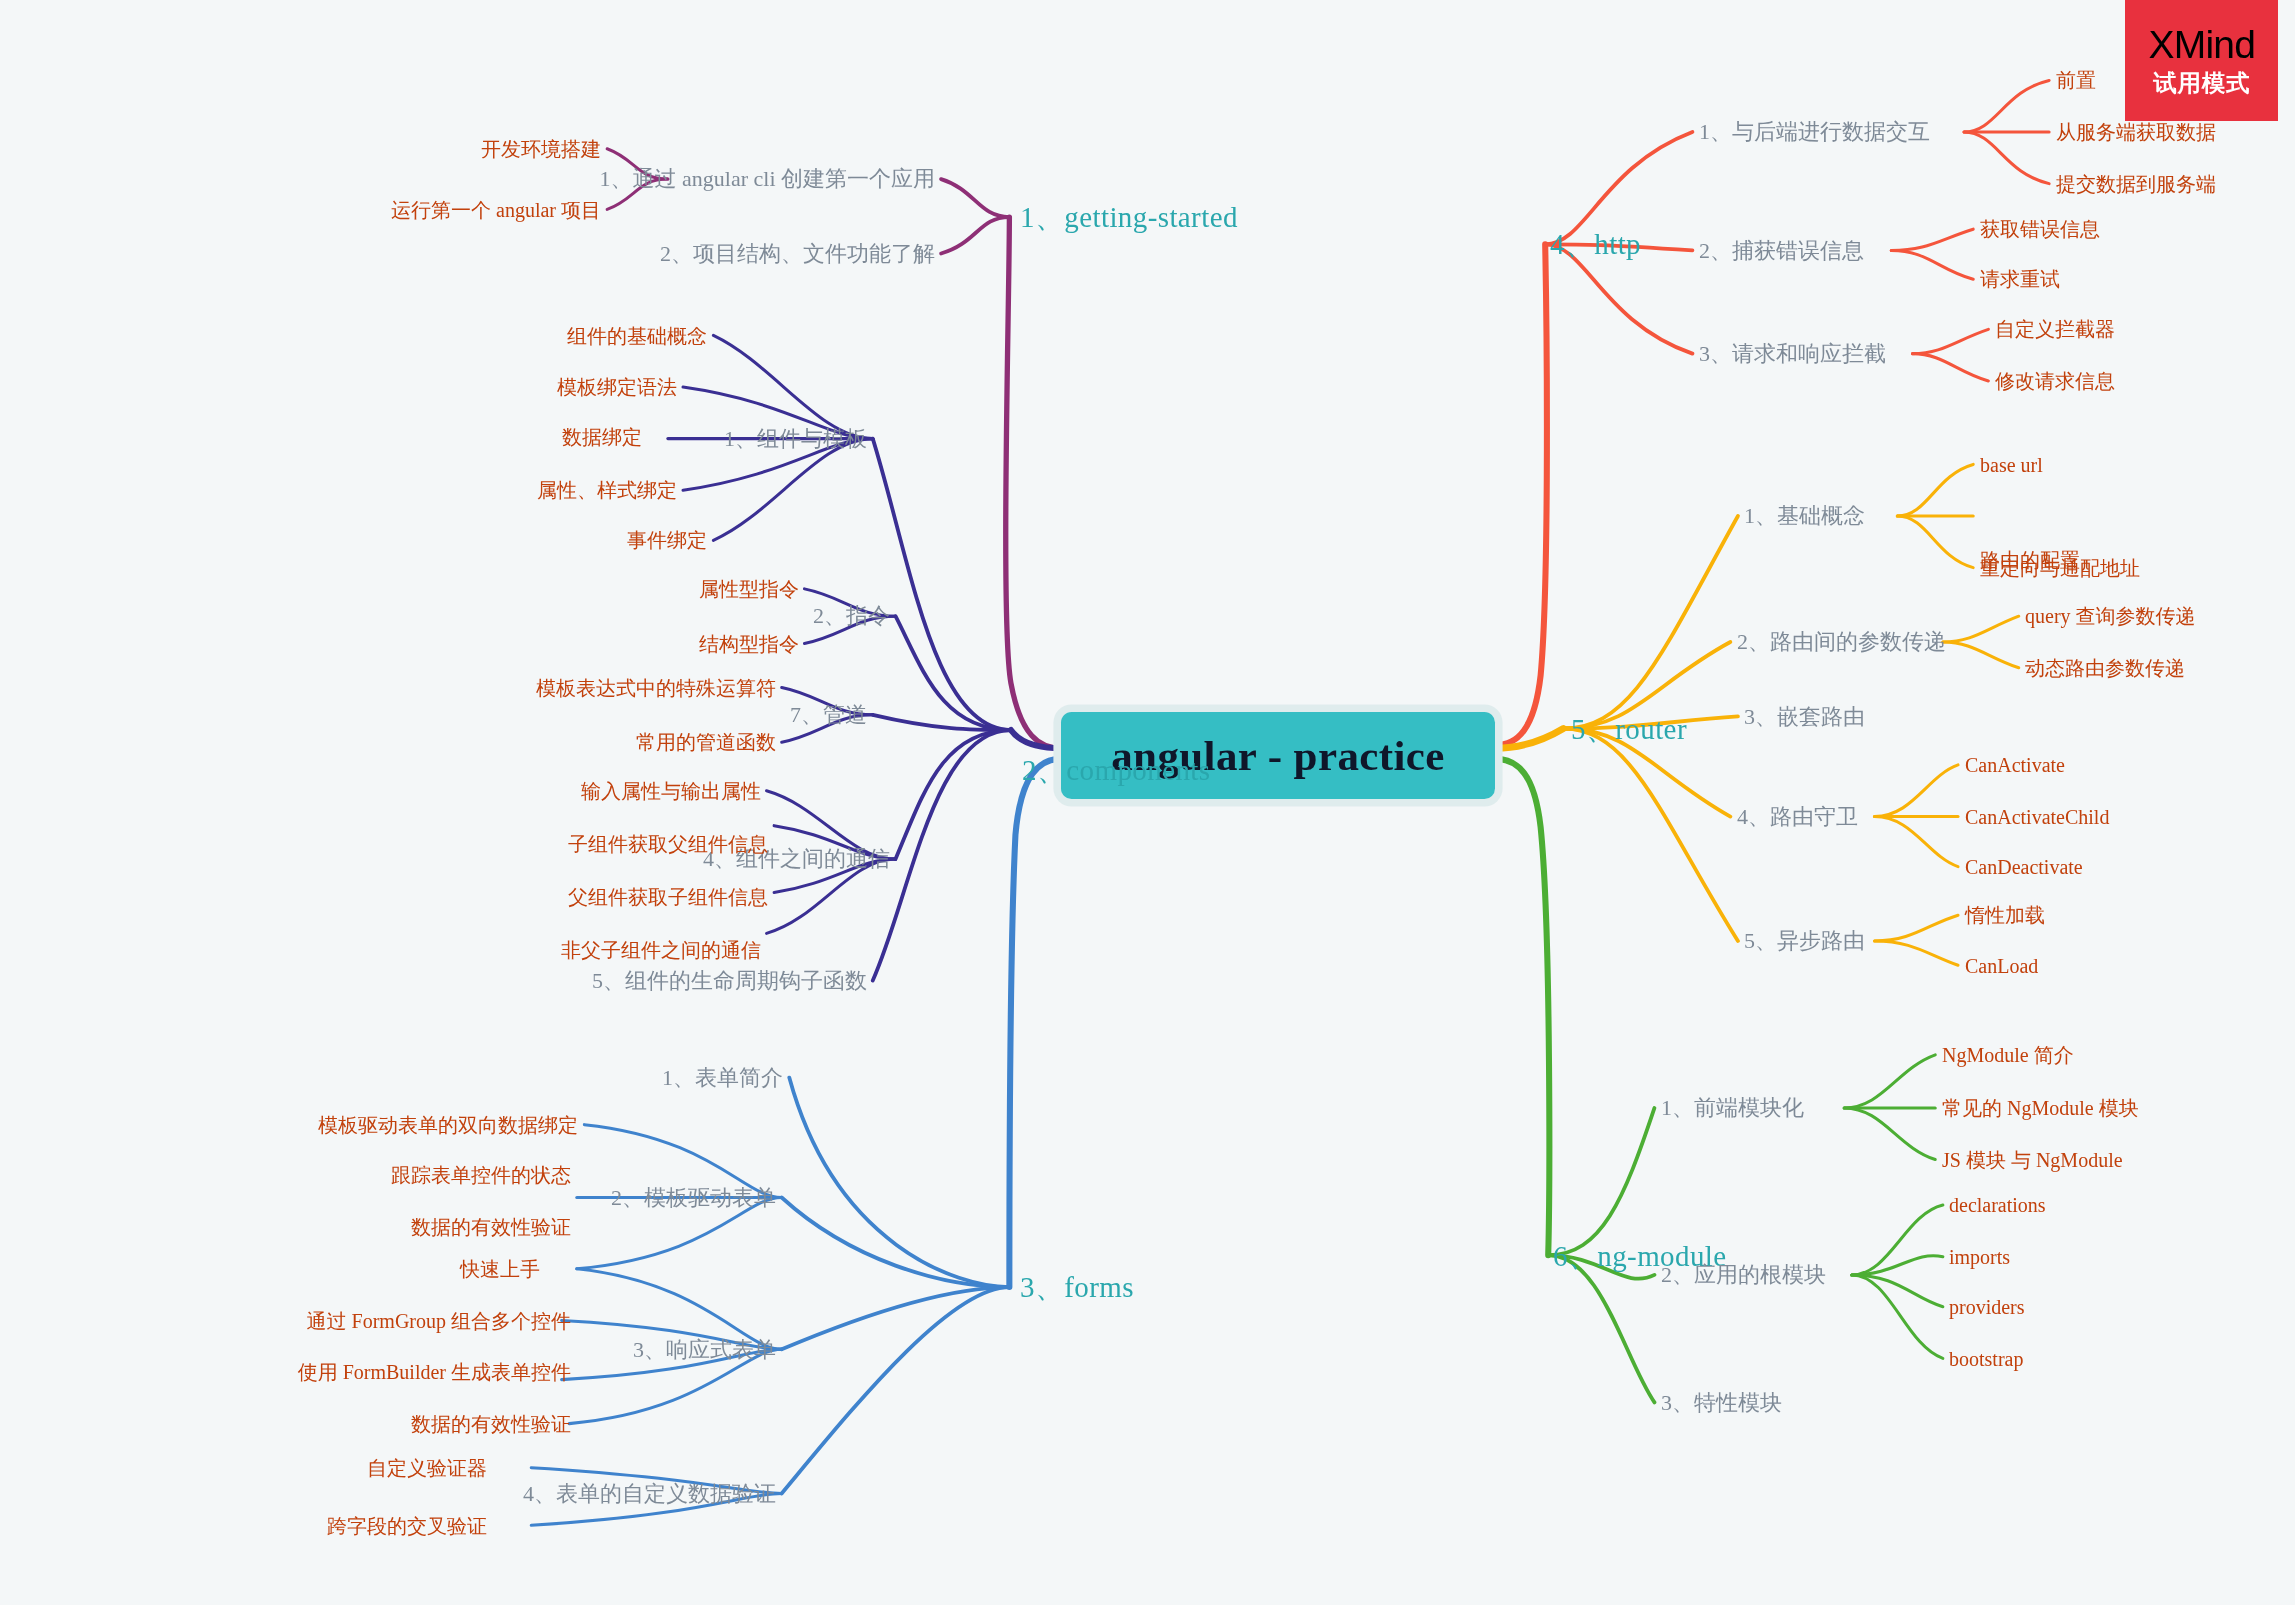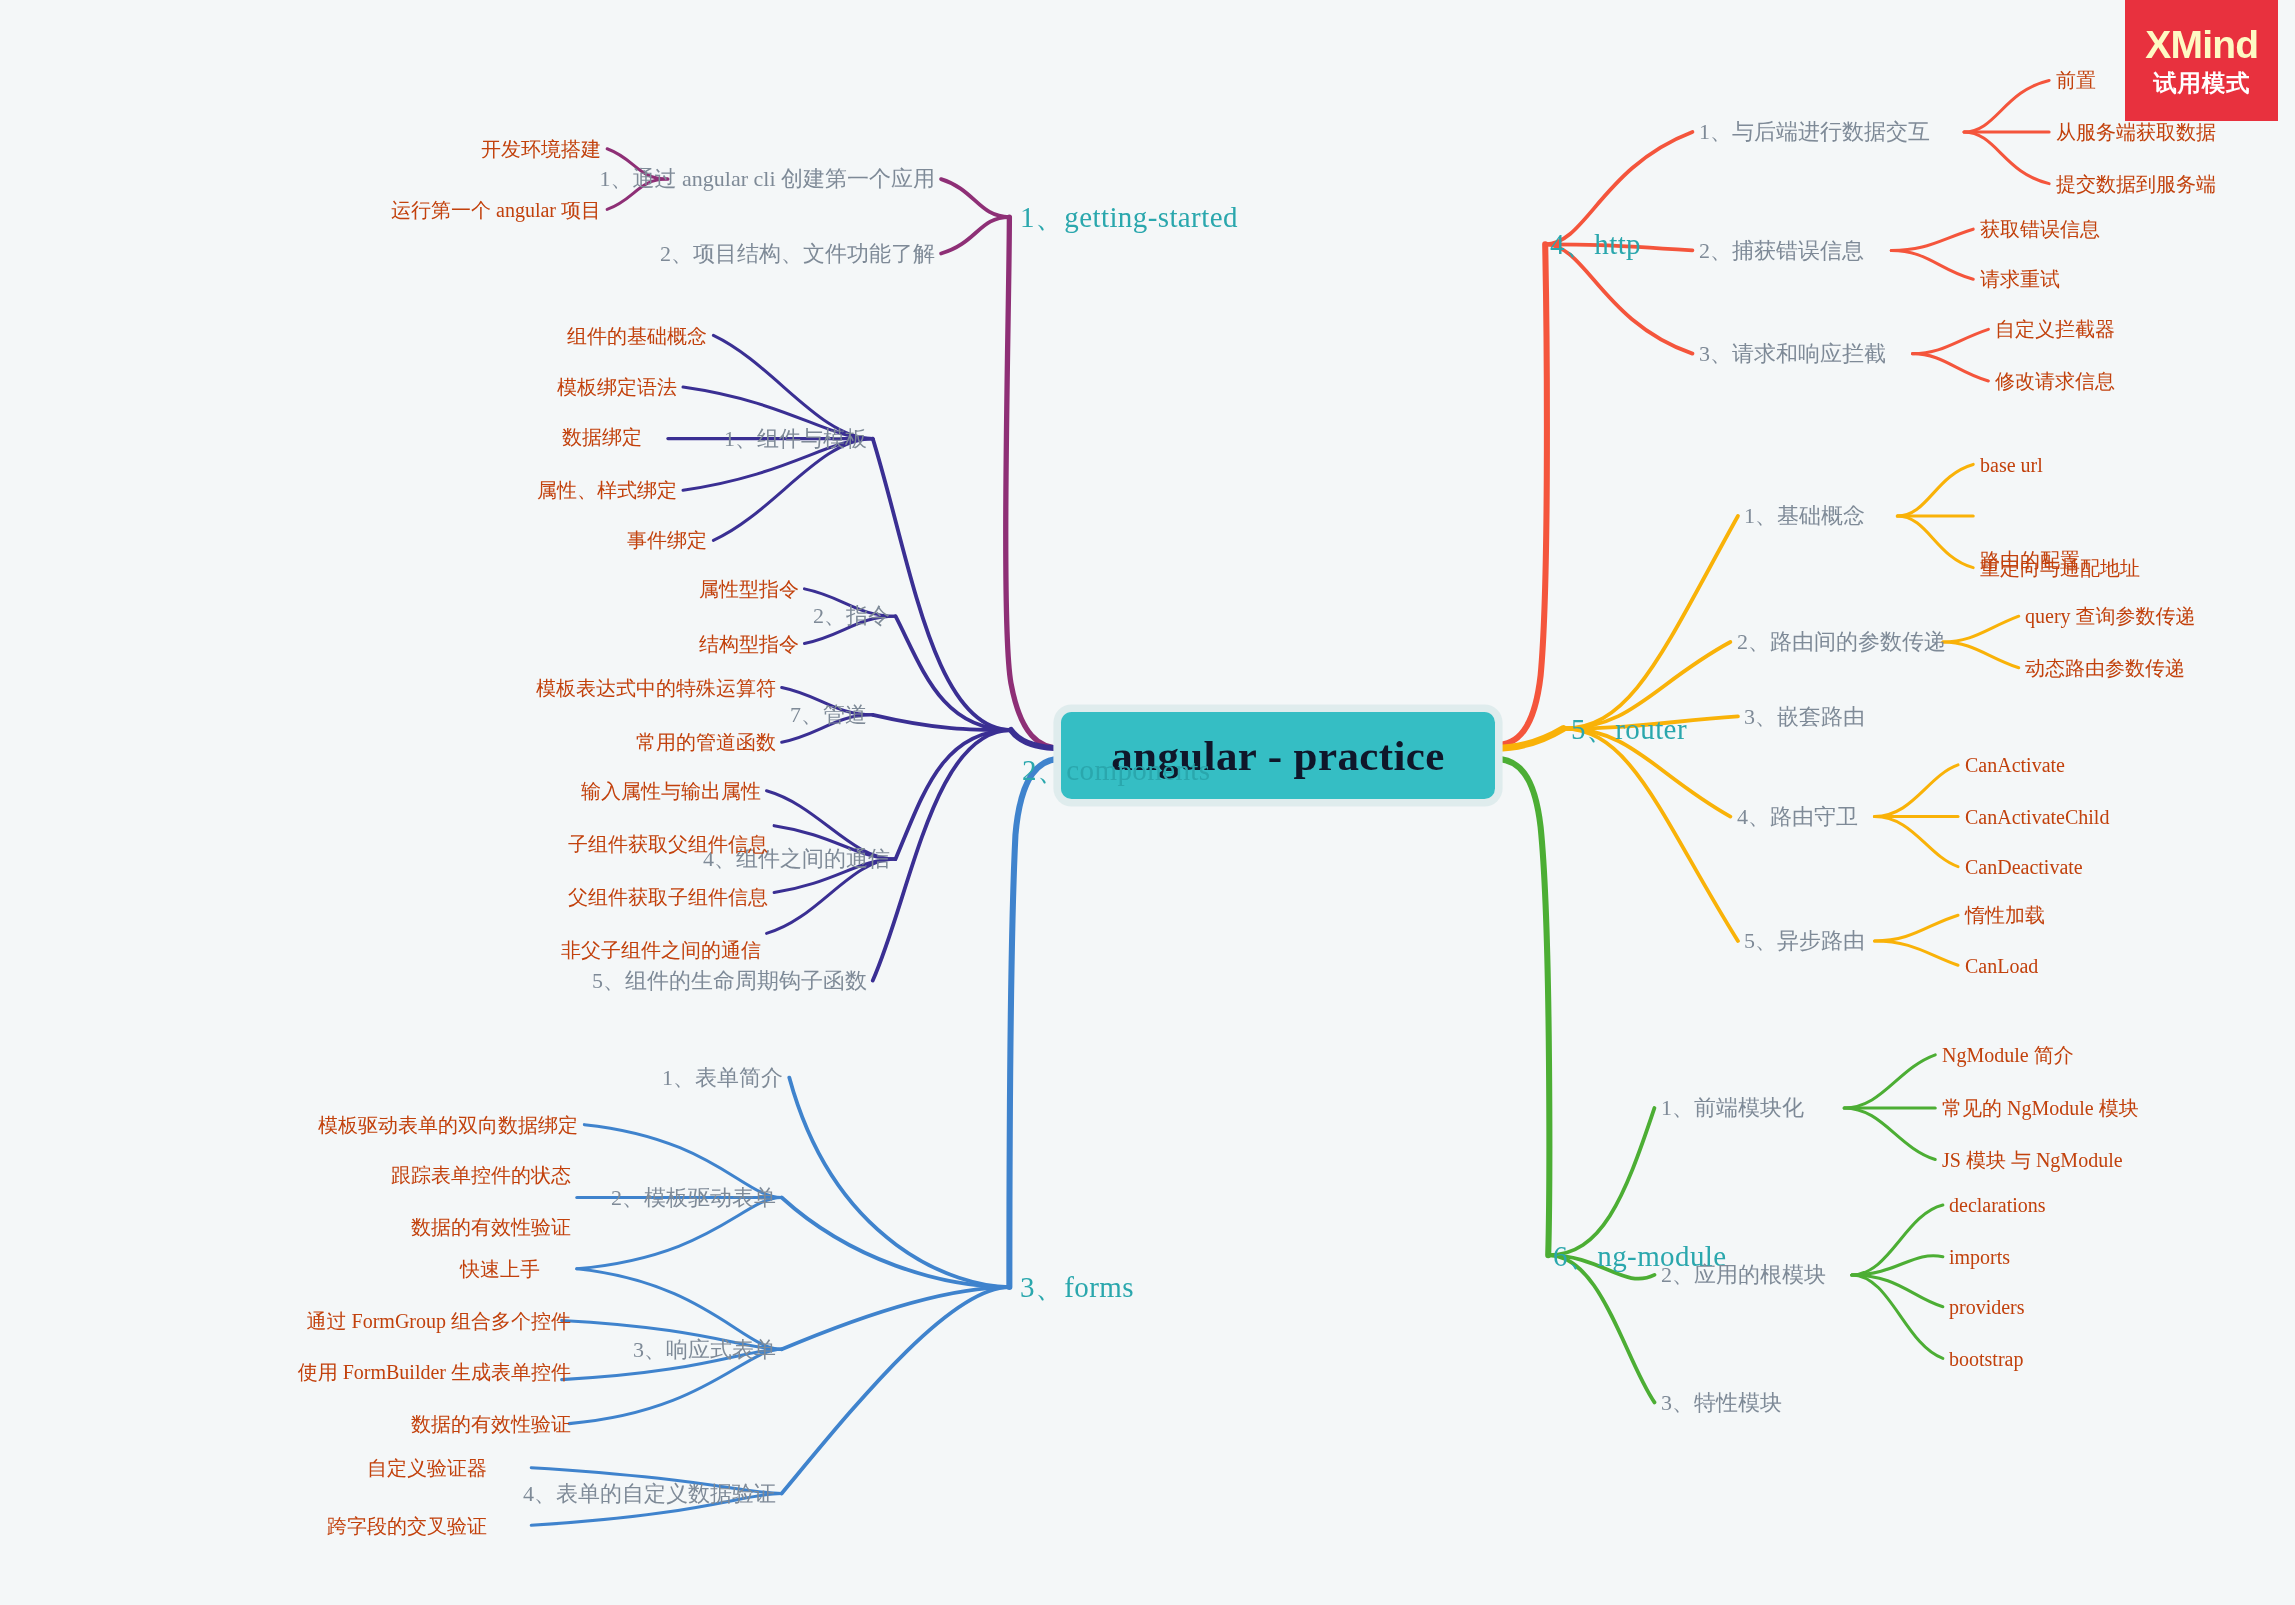--- a/index.html
+++ b/index.html
@@ -87,22 +87,22 @@
     height: 121px;
     background: #e8313e;
     display: flex;
     flex-direction: column;
     align-items: center;
     justify-content: center;
     z-index: 50;
   }
   #watermark .wm-title {
     font-family: "Liberation Sans", sans-serif;
-    font-weight: bold;
-    color: #fef9c3;
+    font-weight: normal;
+    color: #000000;
     font-size: 39px;
     line-height: 1;
     letter-spacing: -0.8px;
   }
   #watermark .wm-sub {
     font-family: "Liberation Sans", sans-serif;
     font-weight: bold;
     color: #ffffff;
     font-size: 23.5px;
     line-height: 1;

